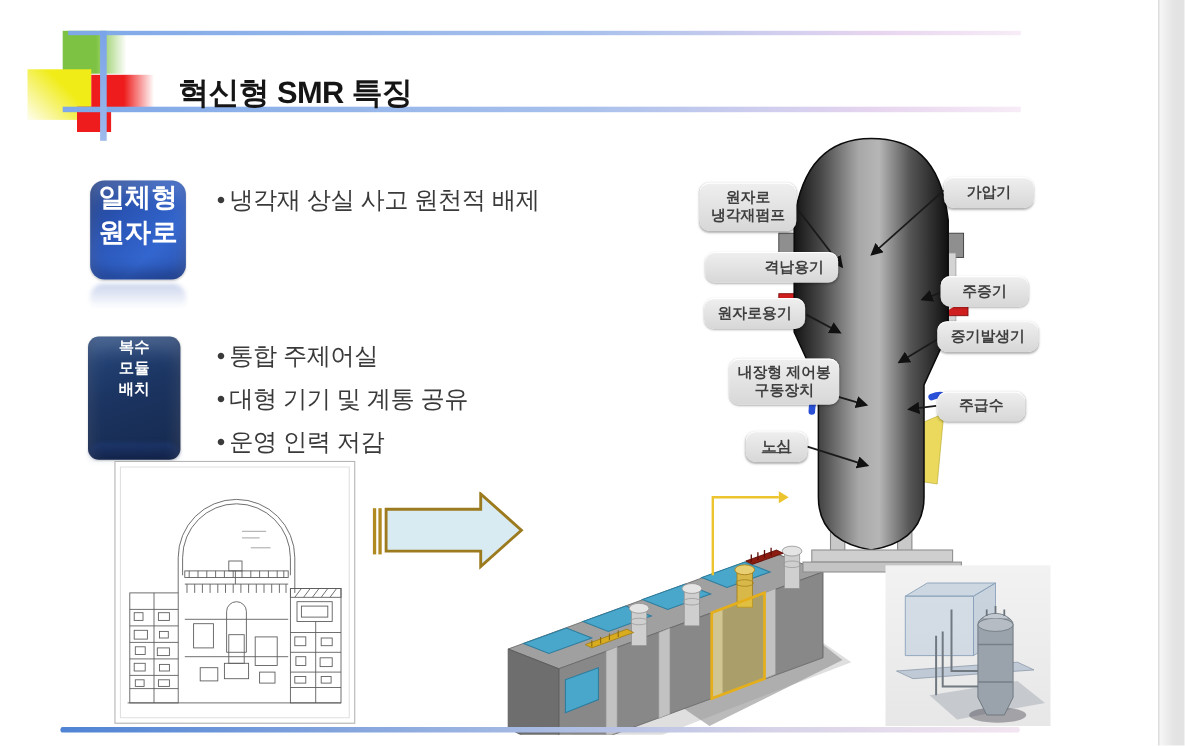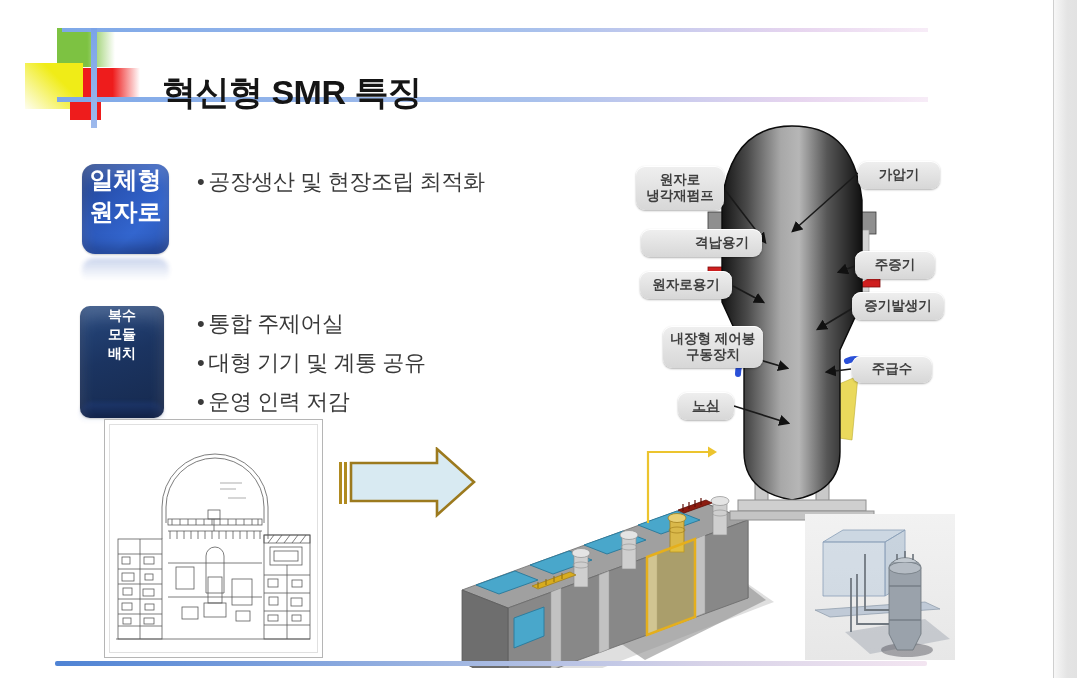--- a/index.html
+++ b/index.html
@@ -17,21 +17,21 @@
   .deco-yellow{left:25px;top:63px;width:58px;height:46px;
     background:linear-gradient(225deg,#f0ec17 38%,rgba(249,246,150,0.15));}
   .deco-red-a{left:83px;top:68px;width:57px;height:30px;
     background:linear-gradient(to right,#ee1c1c 52%,rgba(238,28,28,0));}
   .deco-red-b{left:70px;top:97px;width:31px;height:23px;background:#ee1c1c;}
   .hline{position:absolute;background:linear-gradient(to right,#7ea8e8,#a9c1ec 55%,#e7d5ef 85%,#f7ecf7);}
   .hline-top{left:62px;top:28px;width:866px;height:4px;}
   .hline-mid{left:57px;top:97px;width:871px;height:5px;}
   .vline{position:absolute;left:91px;top:28px;width:6px;height:100px;
     background:linear-gradient(#7aa3e8,#9db9ec);}
-  .title{position:absolute;left:162px;top:47px;font-size:34px;font-weight:800;color:#151515;
+  .title{position:absolute;left:162px;top:47px;font-size:28px;font-weight:800;color:#151515;
     letter-spacing:-0.5px;white-space:nowrap;}
   
   .badge{position:absolute;color:#fff;display:flex;flex-direction:column;align-items:center;
     justify-content:flex-start;text-align:center;font-weight:600;
     box-shadow:inset 0 12px 16px rgba(255,255,255,.18),inset 0 -8px 12px rgba(0,0,25,.28),0 1px 2px rgba(0,0,0,.2);}
   .badge1{left:82px;top:164px;width:87px;height:90px;border-radius:13px;font-size:24px;line-height:1.32;
     background:linear-gradient(135deg,#203f88 0%,#2a55b6 35%,#3366cf 68%,#2a54b2 100%);}
   .badge2{left:80px;top:306px;width:84px;height:112px;border-radius:10px;font-size:14px;line-height:1.36;
     background:linear-gradient(160deg,#27497f 0%,#1b3461 45%,#16294d 100%);}
   .reflection{position:absolute;border-radius:12px;filter:blur(2px);opacity:.45;
@@ -86,21 +86,21 @@
   <div class="hline hline-mid"></div>
   <div class="vline"></div>
   <h1 class="title">혁신형 SMR 특징</h1>
 
   <div class="badge badge1">
     <span>일체형</span>
     <span>원자로</span>
   </div>
   <div class="reflection refl1"></div>
   <ul class="bullets list1">
-    <li><span class="mk">•</span><span>공장생산 및 현장조립 최적화</span></li>
+    <li><span class="mk">•</span><span>냉각재 상실 사고 원천적 배제</span></li>
   </ul>
 
   <div class="badge badge2">
     <span>복수</span>
     <span>모듈</span>
     <span>배치</span>
   </div>
   <div class="reflection refl2"></div>
   <ul class="bullets list2">
     <li><span class="mk">•</span><span>통합 주제어실</span></li>

